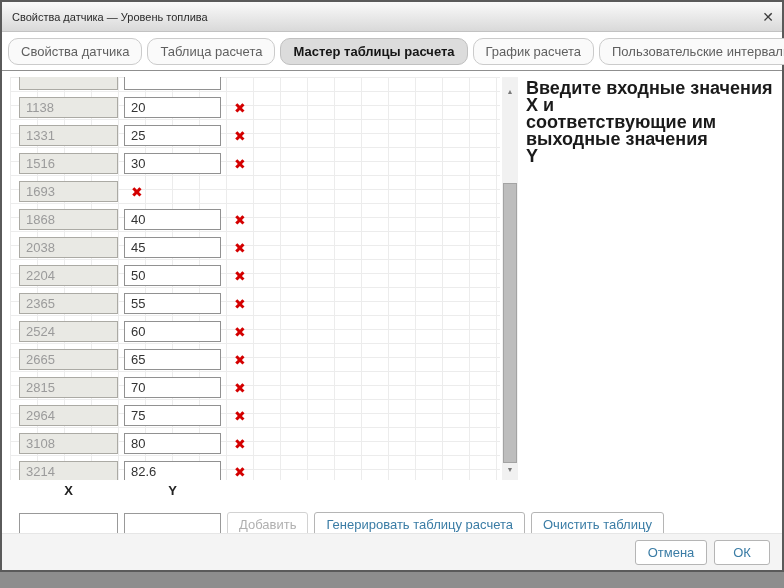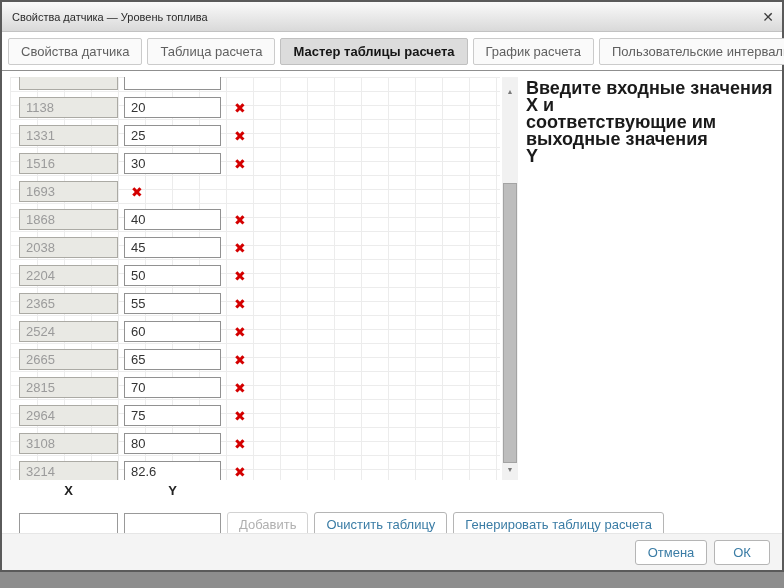--- a/index.html
+++ b/index.html
@@ -47,21 +47,21 @@
     display: flex;
     gap: 5px;
     border-bottom: 1px solid #8f8f8f;
   }
   .tab {
     padding: 5px 12px 5px 12px;
     font-size: 13px;
     color: #5f5f5f;
     background: #fafafa;
     border: 1px solid #cbcbcb;
-    border-radius: 2px;
+    border-radius: 10px;
     cursor: pointer;
     font-family: "Liberation Sans", sans-serif;
     white-space: nowrap;
   }
   .tab.active {
     background: #dcdcdc;
     border-color: #c0c0c0;
     color: #151515;
     font-weight: bold;
   }
@@ -350,22 +350,22 @@
 
     <div class="entry-labels">
       <span class="lbl-x">X</span>
       <span class="lbl-y">Y</span>
     </div>
 
     <div class="entry-controls">
       <input class="exin" value="" style="">
       <input class="eyin" value="" style="">
       <button class="btn add-btn" disabled="">Добавить</button>
+      <button class="btn gen-btn">Генерировать таблицу расчета</button>
       <button class="btn clr-btn">Очистить таблицу</button>
-      <button class="btn gen-btn">Генерировать таблицу расчета</button>
     </div>
 
   </div>
 
   <div class="footer">
     <button class="btn cancel-btn">Отмена</button>
     <button class="btn ok-btn">ОК</button>
   </div>
 
 </div>

